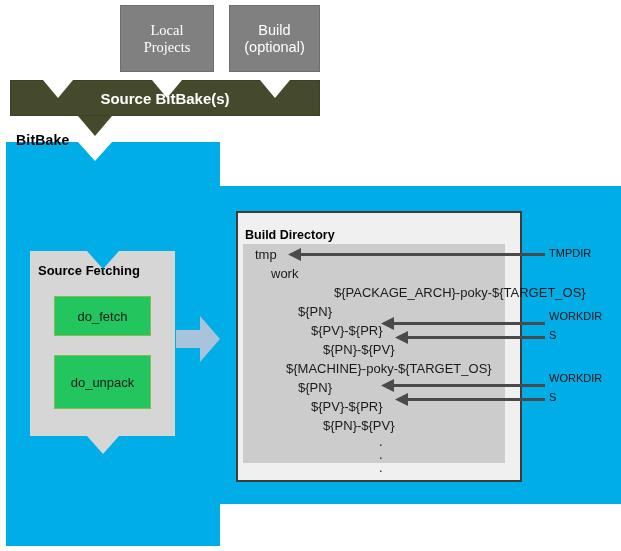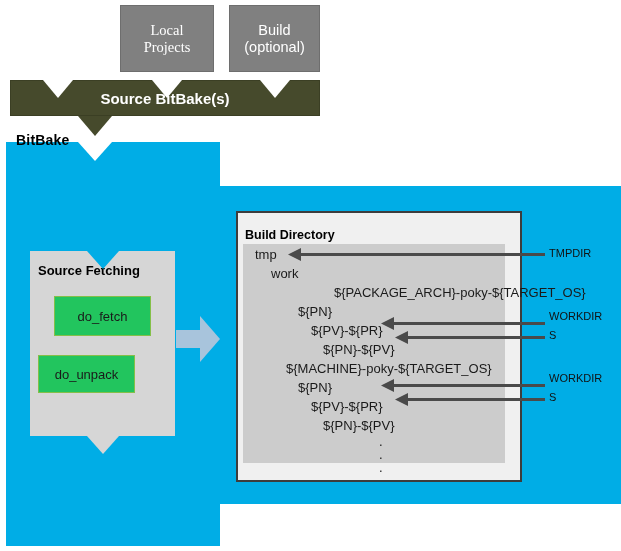--- a/index.html
+++ b/index.html
@@ -125,21 +125,21 @@
   <div class="abs mirror-out" style="left:78px;top:116px;"></div>
 
   <div class="abs blue-notch" style="left:78px;top:142px;"></div>
 
   <div class="abs panel" style="left:30px;top:251px;width:145px;height:185px;"></div>
   <div class="abs panel-title" style="left:38px;top:263px;">Source Fetching</div>
 
   <div class="abs taskbox" style="left:54px;top:296px;width:97px;height:40px;">
     <span>do_fetch</span>
   </div>
-  <div class="abs taskbox" style="left:38px;top:355px;width:97px;height:38px;">
+  <div class="abs taskbox" style="left:54px;top:355px;width:97px;height:54px;">
     <span>do_unpack</span>
   </div>
 
   <div class="abs panel-notch-in" style="left:87px;top:251px;"></div>
   <div class="abs panel-notch-out" style="left:87px;top:436px;"></div>
 
   <div class="abs bigarrow" style="left:176px;top:316px;width:44px;height:46px;background:transparent;">
     <div class="bigarrow-shaft"></div>
     <div class="bigarrow-head"></div>
   </div>

